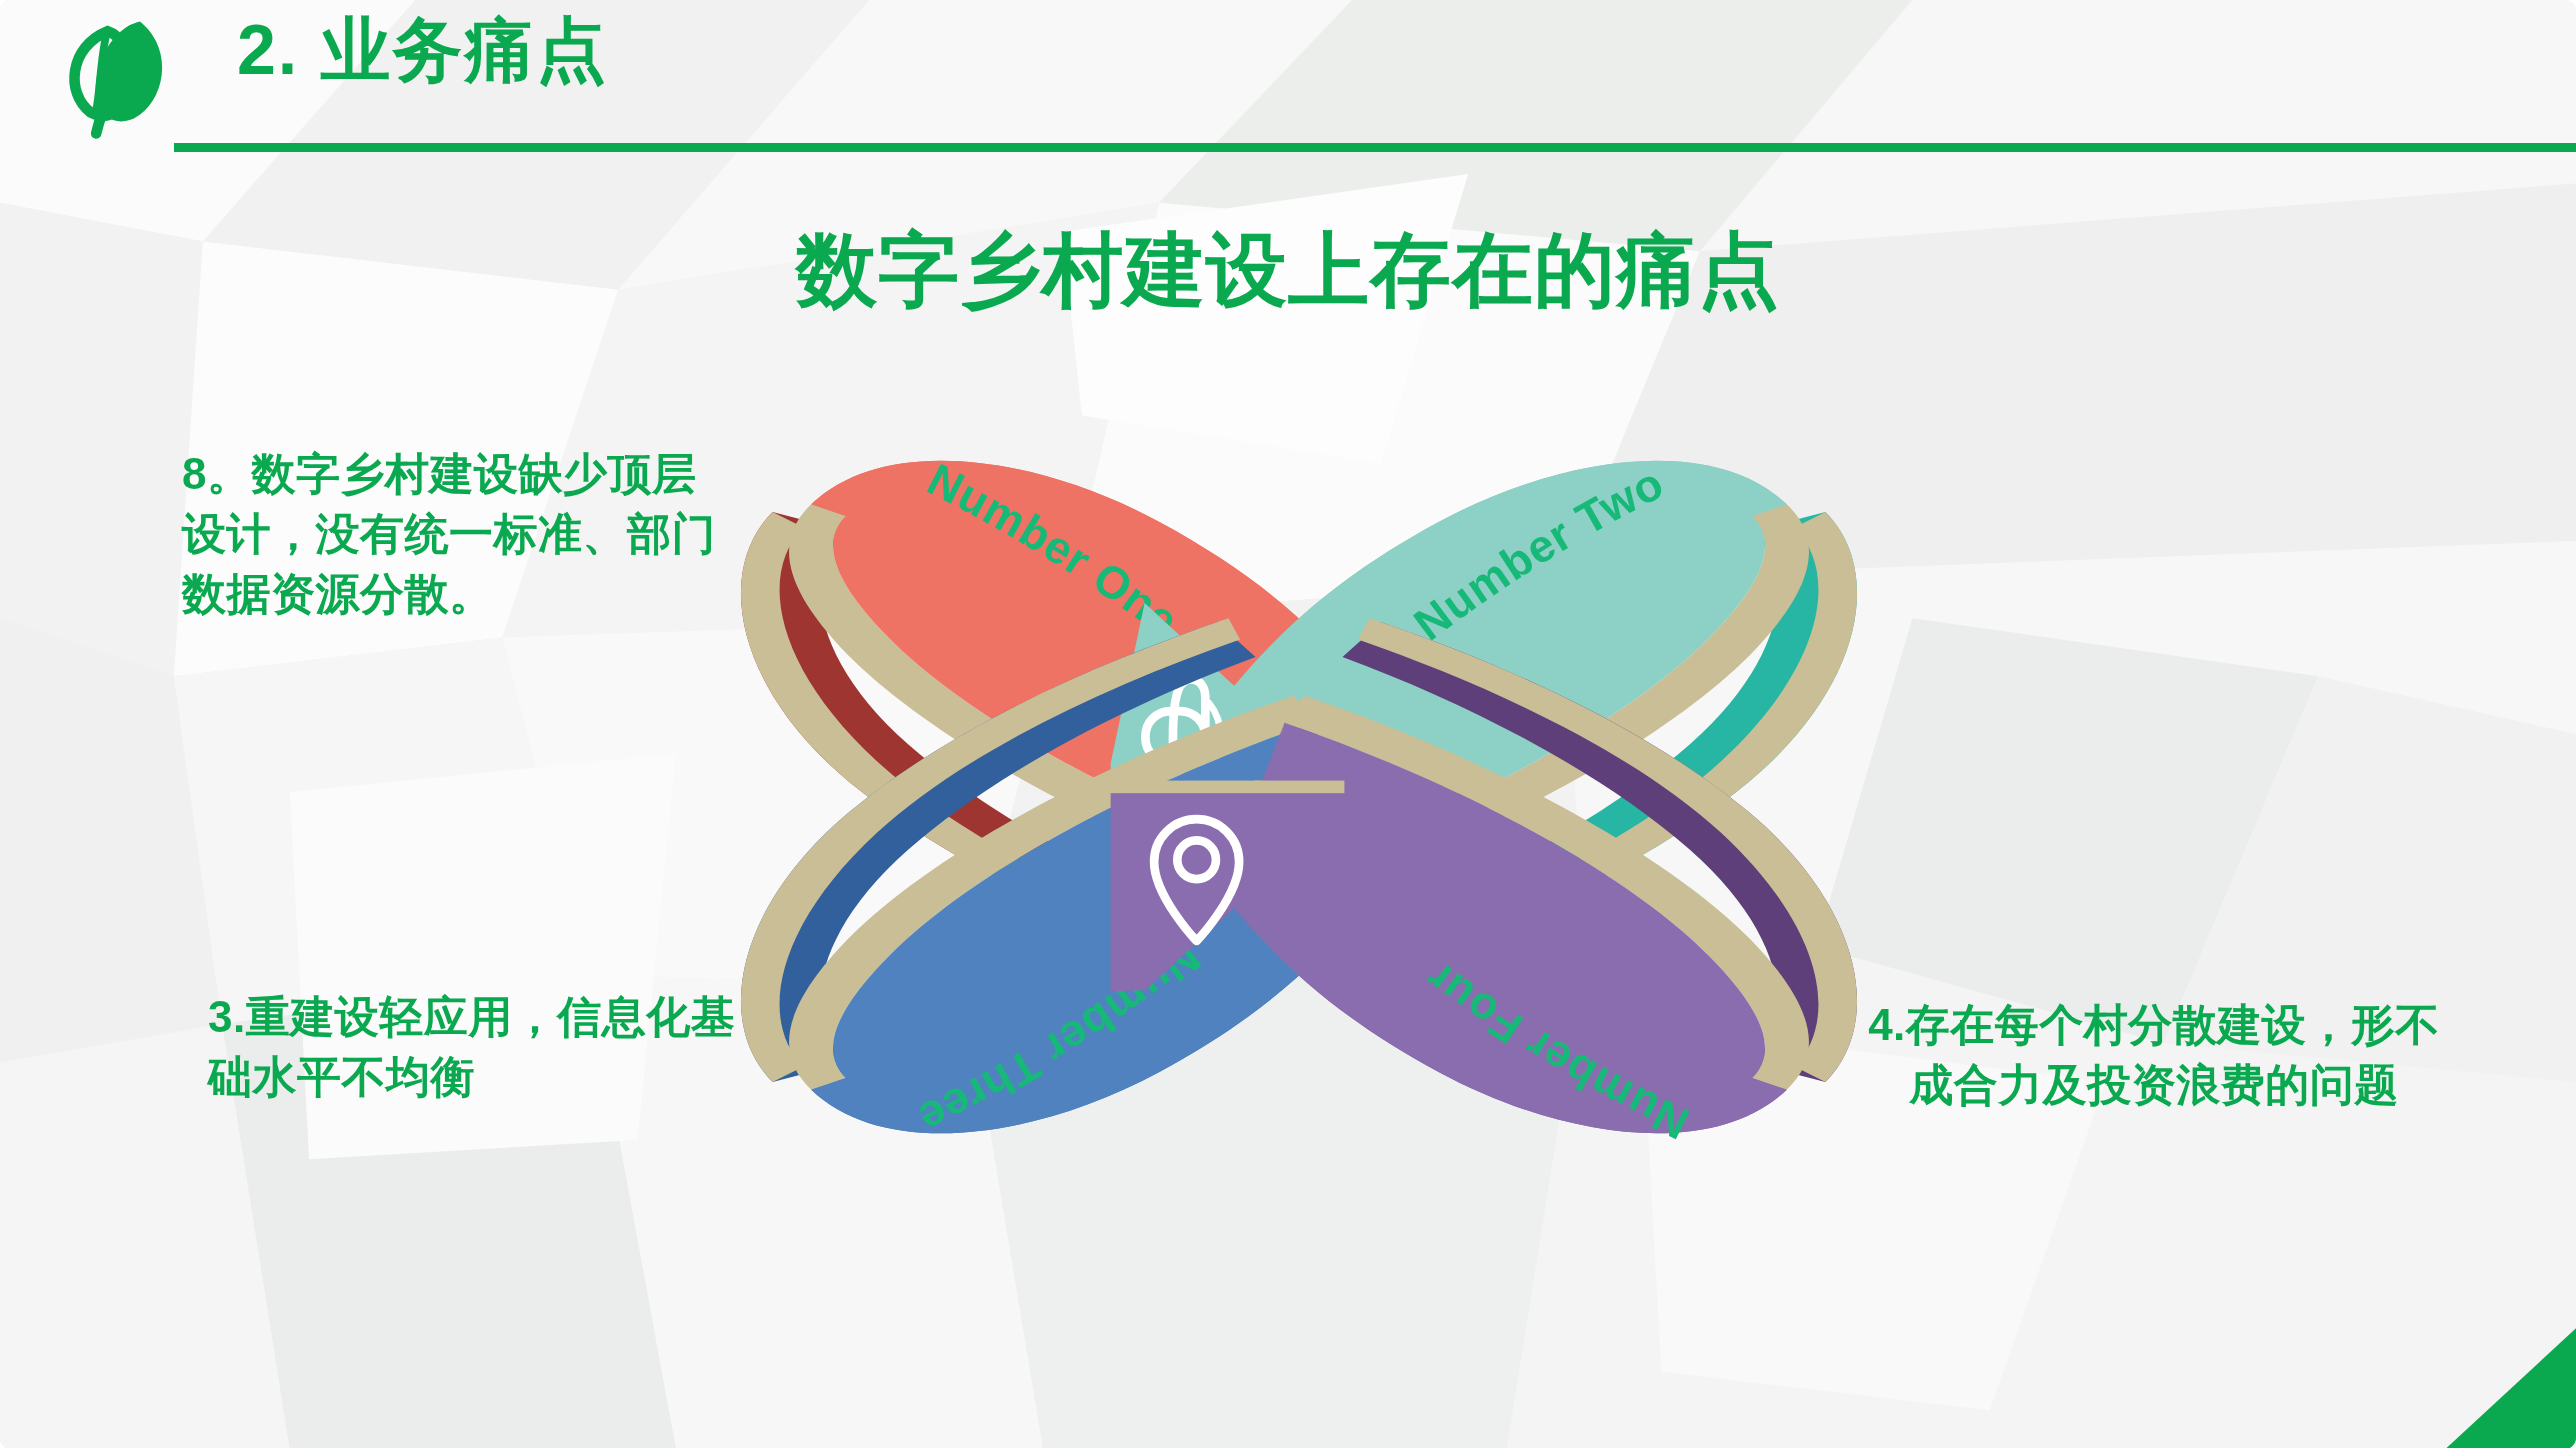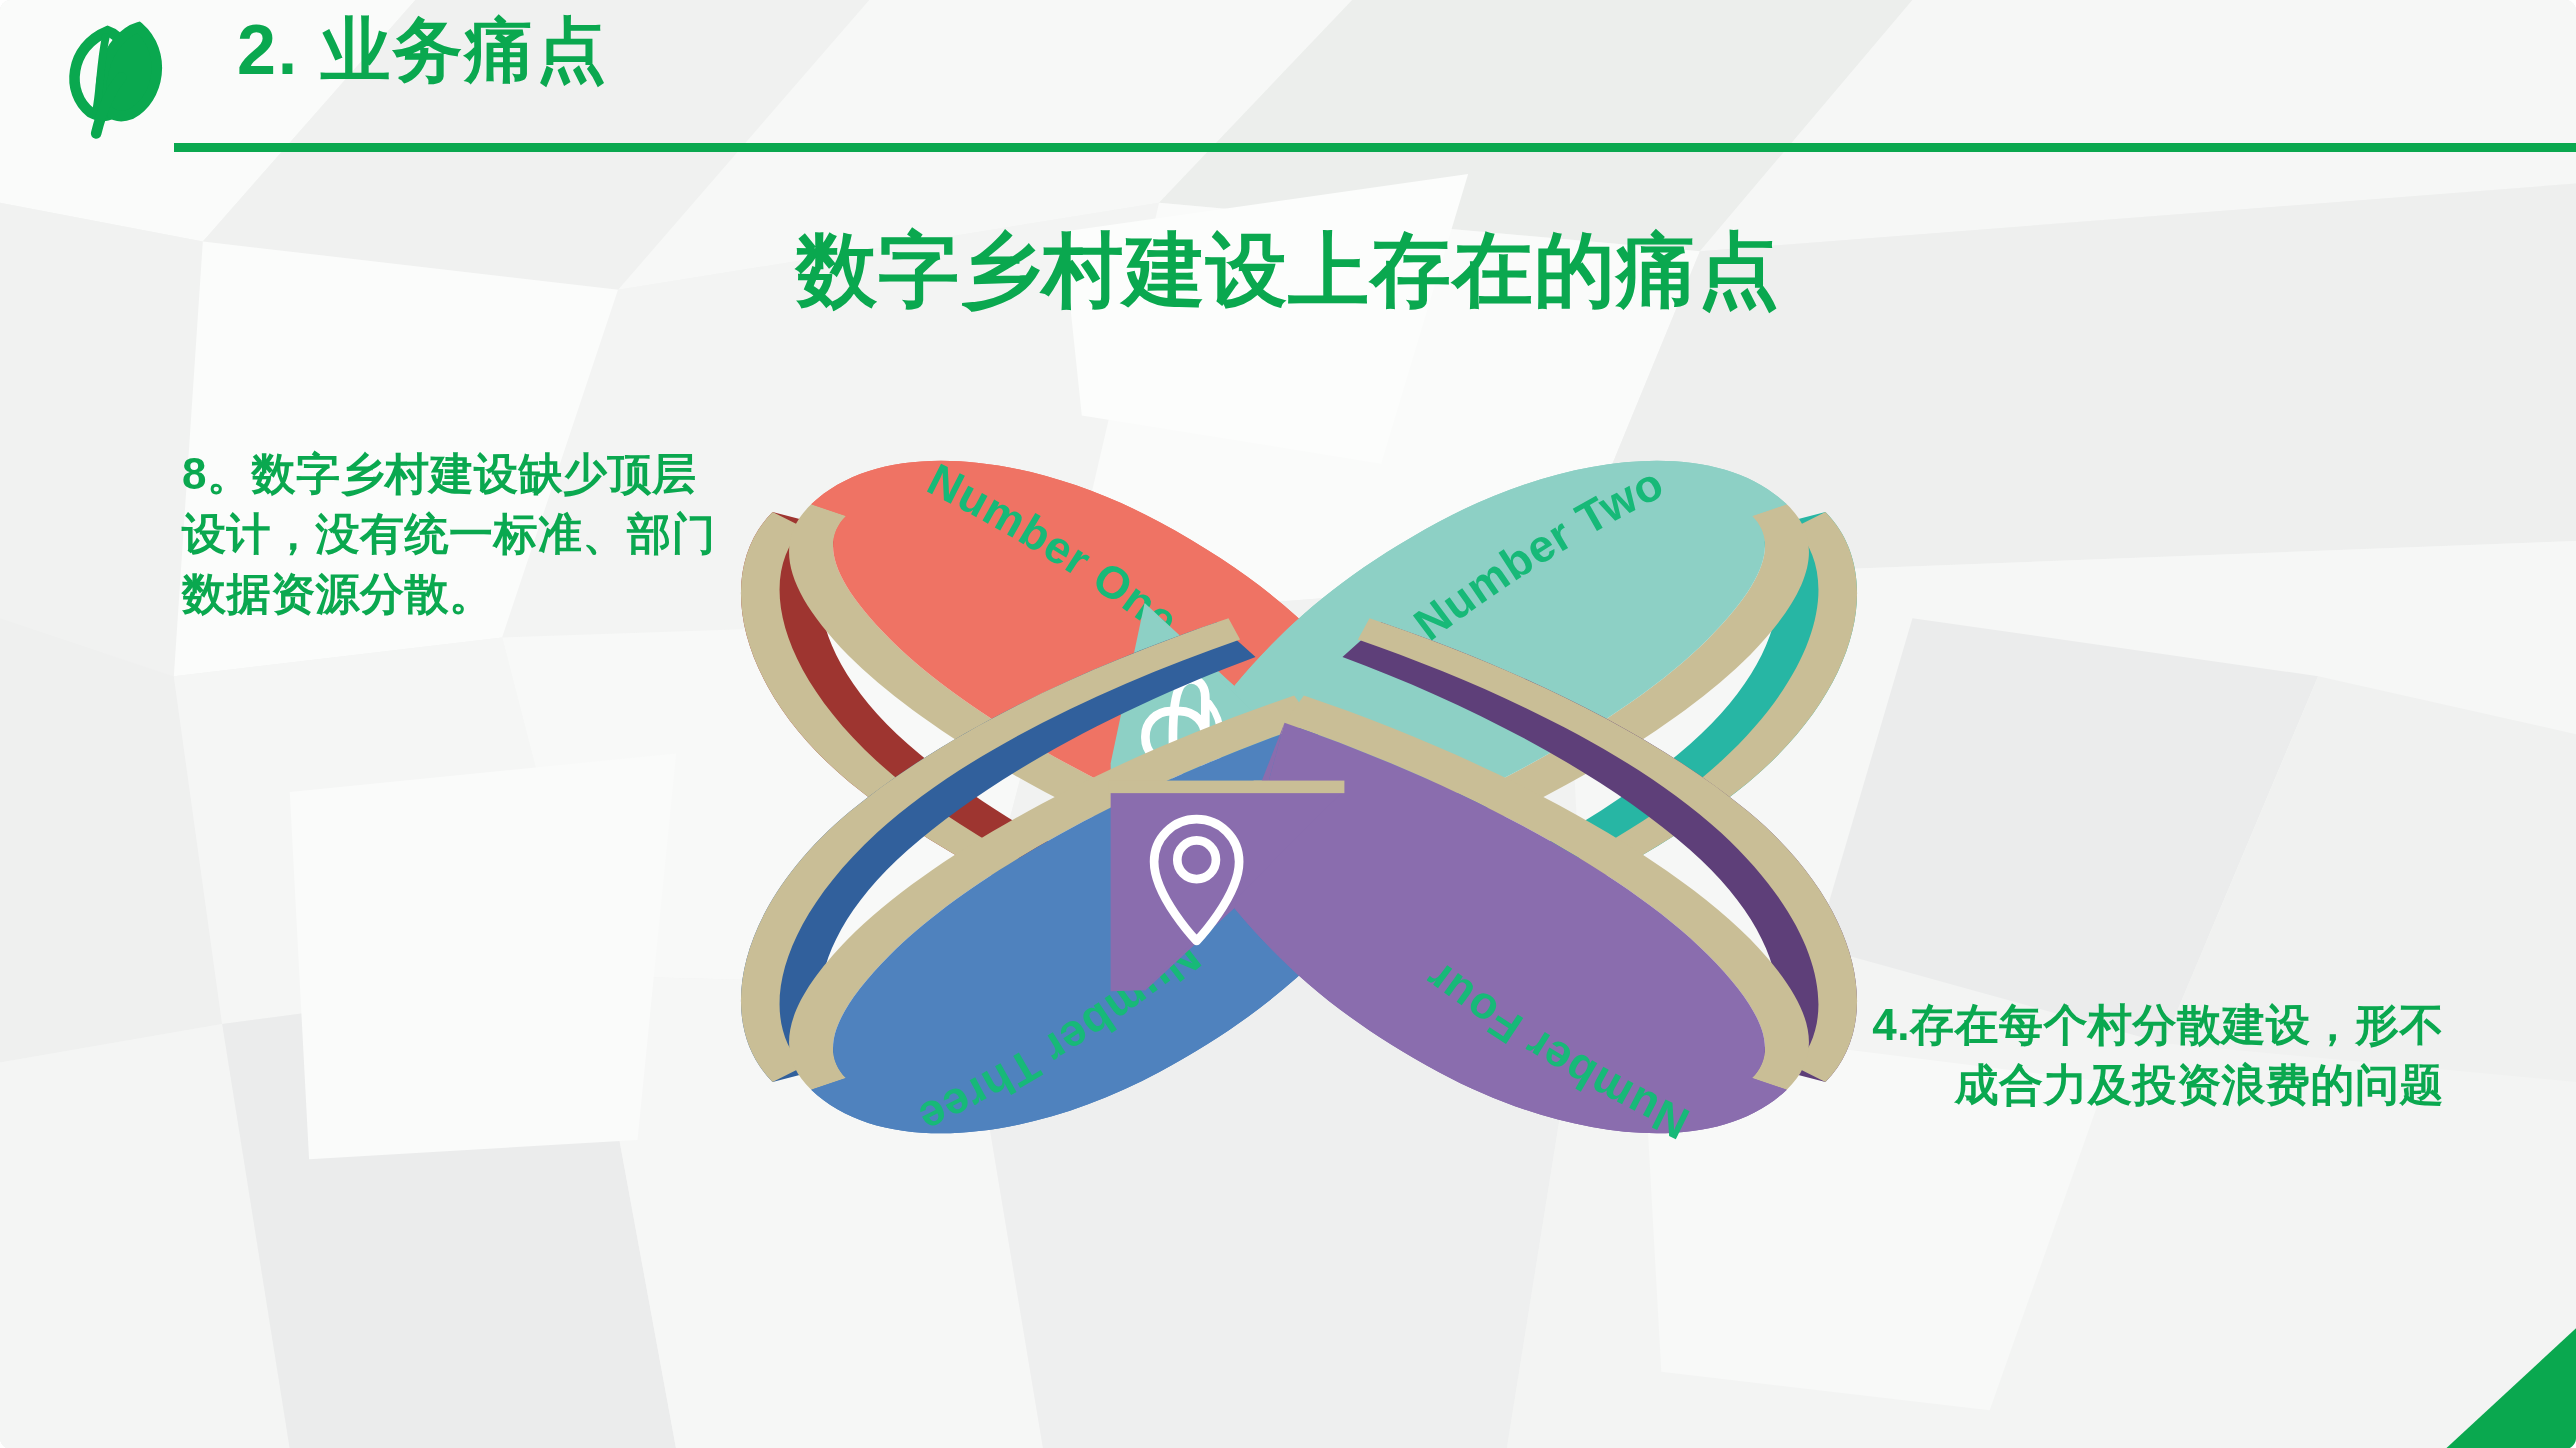--- a/index.html
+++ b/index.html
@@ -91,21 +91,21 @@
     color: #0aa84f;
     font-size: 44px;
     font-weight: bold;
     line-height: 1.36;
     z-index: 6;
     letter-spacing: 0.5px;
   }
   #callout-1 { left: 182px;  top: 444px;  width: 551px; text-align: left; }
   #callout-2 { left: 1854px; top: 413px;  width: 580px; text-align: left; }
   #callout-3 { left: 208px;  top: 987px; width: 541px; text-align: left; }
-  #callout-4 { left: 1864px; top: 995px; width: 580px; text-align: right; }
+  #callout-4 { left: 1864px; top: 995px; width: 580px; text-align: center; }
 
   
   #diagram {
     position: absolute;
     left: 676px;
     top: 396px;
     width: 1246px;
     height: 802px;
     z-index: 4;
   }
@@ -162,20 +162,21 @@
         <path d="M52 128 C58 104 66 84 78 70" stroke="#0aa84f" stroke-width="11" fill="none"></path>
       </g>
     </svg>
     <div id="header-title">2. 业务痛点</div>
     <div id="header-rule"></div>
   </div>
 
   <div id="headline">数字乡村建设上存在的痛点</div>
 
   <div class="callout" id="callout-1">8。数字乡村建设缺少顶层设计，没有统一标准、部门数据资源分散。</div>
+  <div class="callout" id="callout-3">3.重建设轻应用，信息化基础水平不均衡</div>
   <div class="callout" id="callout-4">4.存在每个村分散建设，形不成合力及投资浪费的问题</div>
 
   <svg id="diagram" viewBox="0 0 1290 830">
     <defs>
 
       <path id="path-one" d="M 150 50 Q 400 150 600 330"></path>
       <path id="path-two" d="M 690 330 Q 890 150 1140 50"></path>
       <path id="path-three" d="M 600 500 Q 400 680 150 780"></path>
       <path id="path-four" d="M 1140 780 Q 890 680 690 500"></path>
     </defs>

